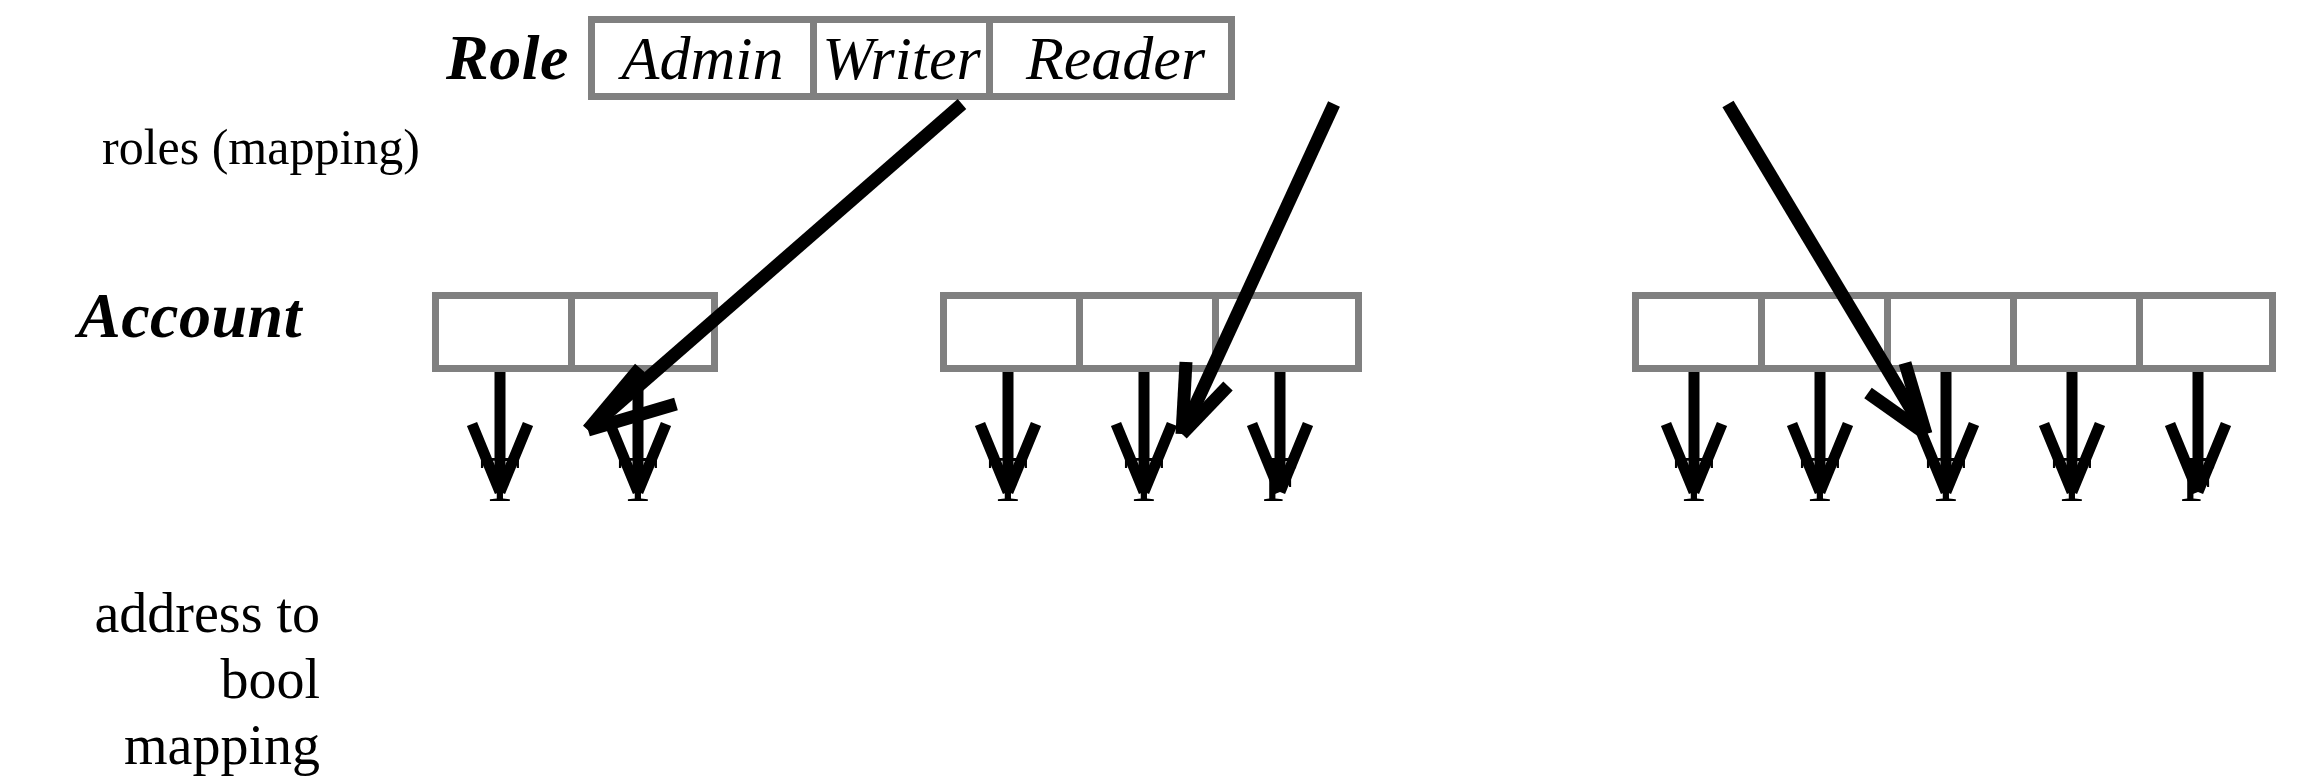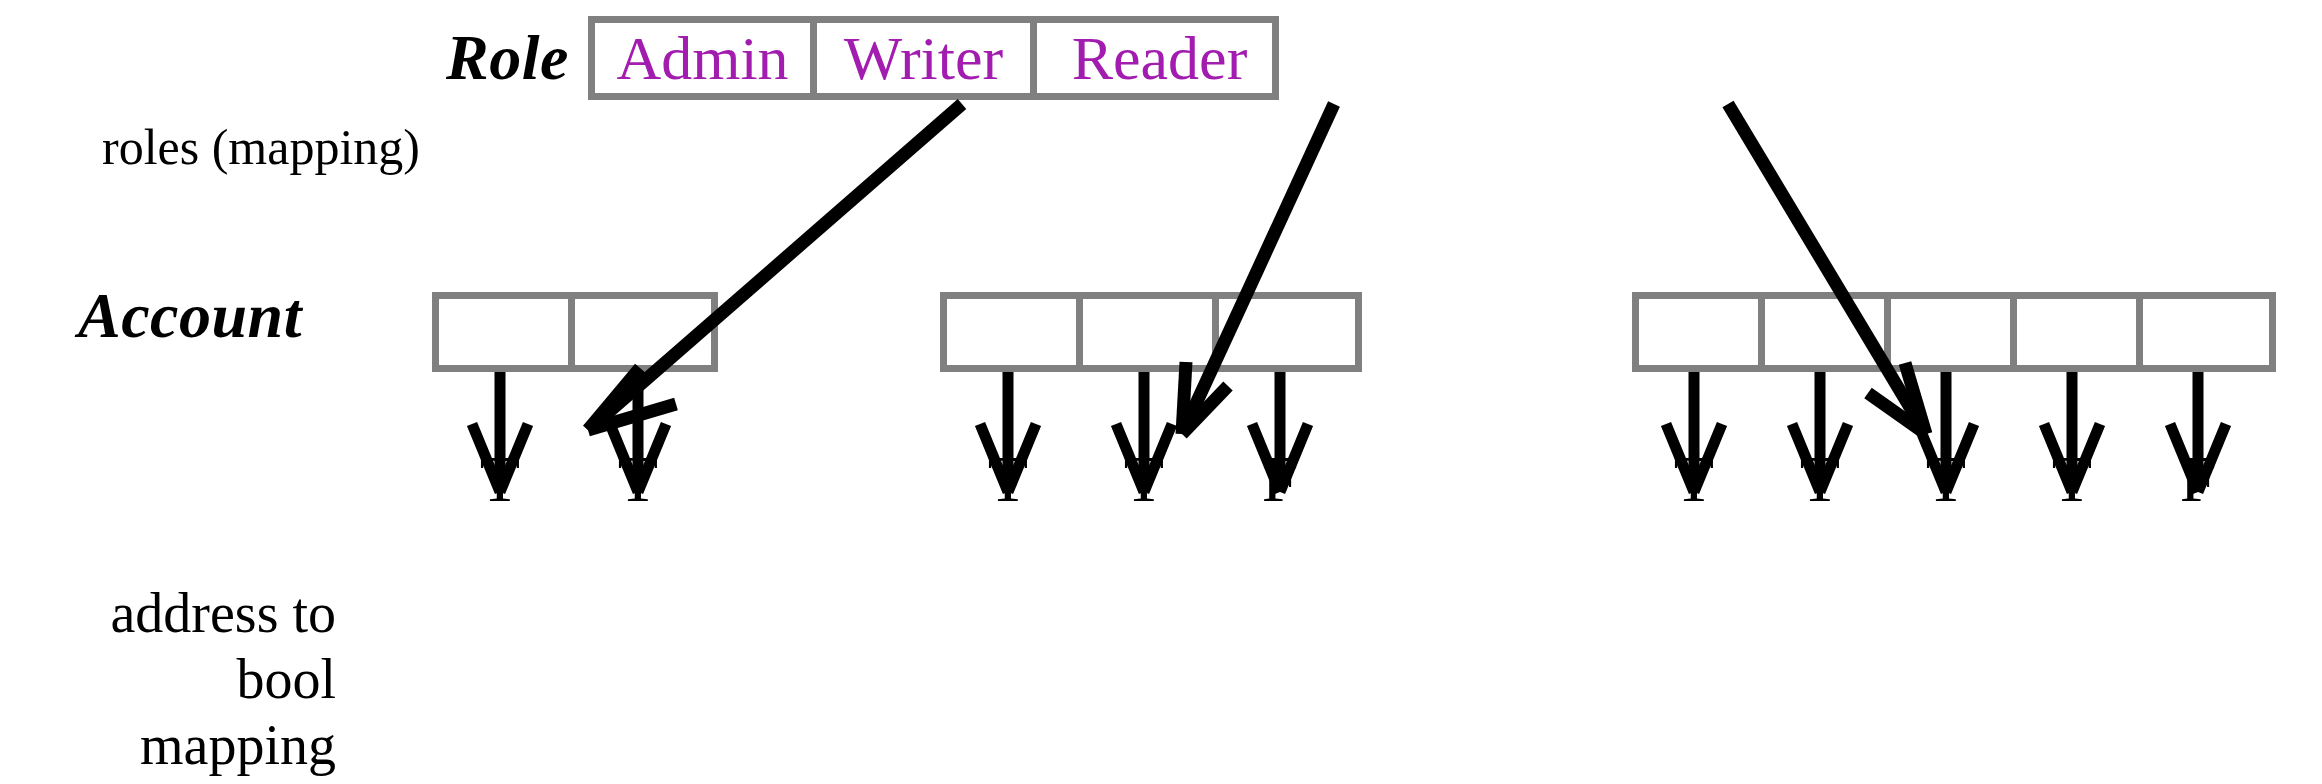--- a/index.html
+++ b/index.html
@@ -45,53 +45,53 @@
     letter-spacing: 0.5px;
   }
   #address-bool-label {
     left: 0px;
     top: 580px;
     width: 320px;
     text-align: right;
     font-size: 56px;
     line-height: 1.18;
     white-space: normal;
-    padding-left: 16px;
   }
   #address-bool-label .ln { display: block; }
 
   
   .cellrow {
     position: absolute;
     display: flex;
     box-sizing: border-box;
     border: 7px solid #808080;
     background: #ffffff;
   }
   .cellrow > .cell {
     box-sizing: border-box;
     border-right: 7px solid #808080;
     display: flex;
     align-items: center;
     justify-content: center;
     background: #ffffff;
     font-size: 62px;
-    color: #a21caf;
+    color: #000000;
+    font-style: italic;
   }
   .cellrow > .cell:last-child { border-right: none; }
 
   
   #role-row {
     left: 588px;
     top: 16px;
     height: 84px;
   }
   #role-row > .cell { height: 100%; }
   #role-row > .cell.w-admin  { width: 222px; }
-  #role-row > .cell.w-writer { width: 220px; }
+  #role-row > .cell.w-writer { width: 176px; }
   #role-row > .cell.w-reader { width: 225px; margin-left: 10px; }
 
   
   .acct-row { top: 292px; height: 80px; }
   #acct-row-0 { left: 432px; }
   #acct-row-1 { left: 940px; }
   #acct-row-2 { left: 1632px; }
   .acct-row > .cell { width: 136px; height: 100%; }
   #acct-row-2 > .cell { width: 126px; }
 

